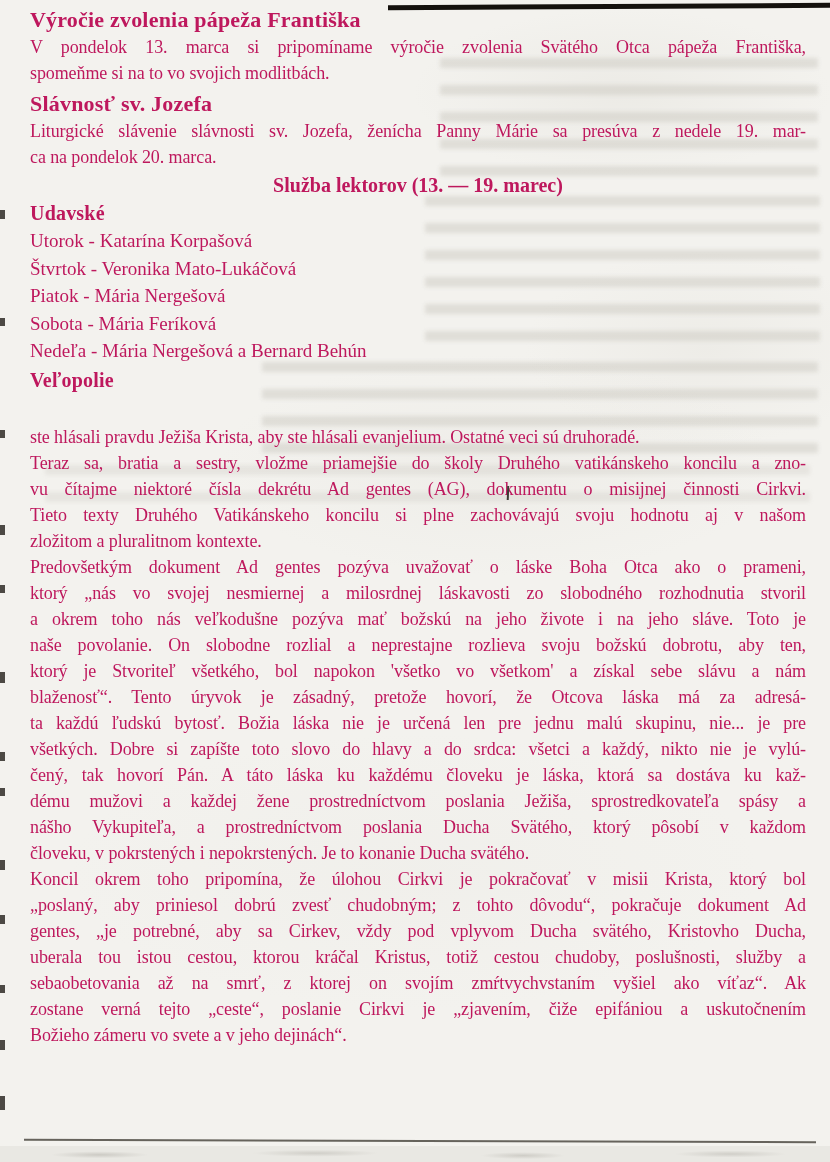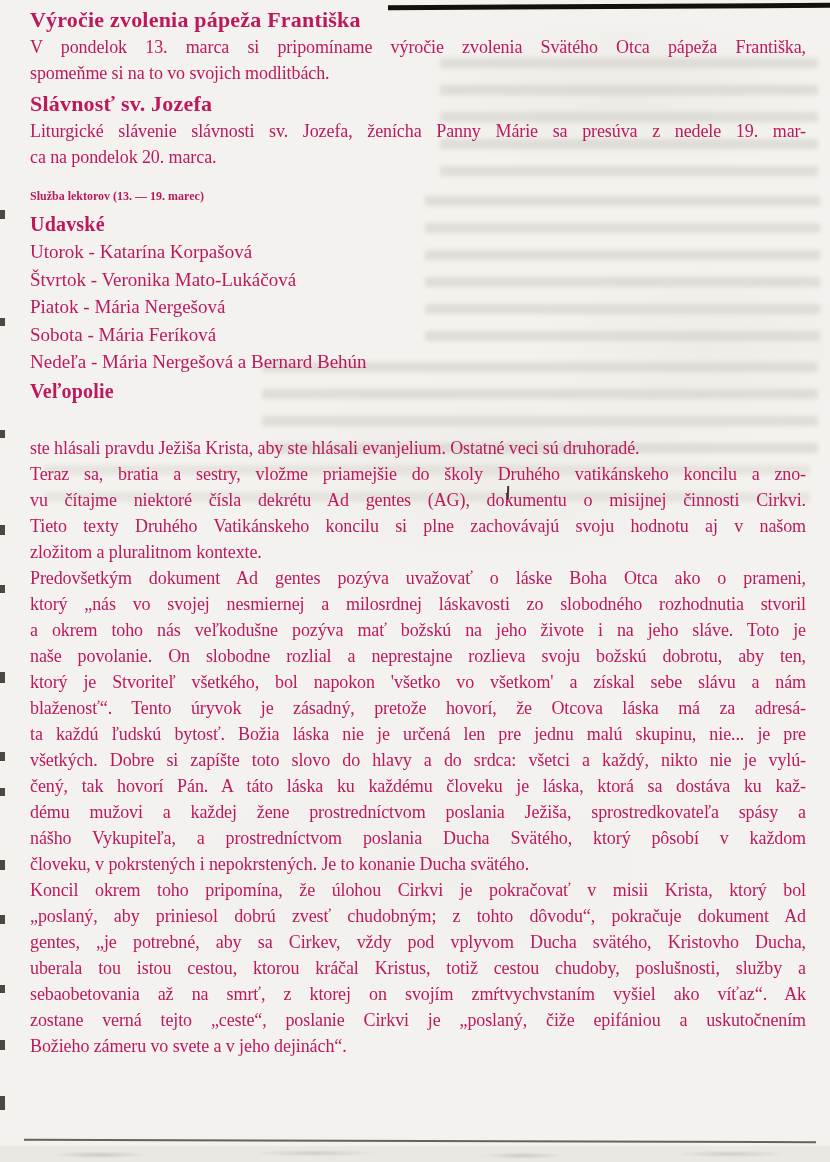--- a/index.html
+++ b/index.html
@@ -22,21 +22,21 @@
   }
   .ghost{
     position:absolute;z-index:0;filter:blur(2px);opacity:.6;
     background-image:repeating-linear-gradient(180deg, rgba(158,153,142,.38) 0 10px, rgba(0,0,0,0) 10px 27px);
   }
   .content{position:absolute;left:30px;top:6px;width:776px;z-index:2;}
   .art-title{font-size:22px;font-weight:bold;line-height:28px;letter-spacing:.2px;}
   .art-title.t2{margin-top:4px;}
   .ln{font-size:18px;line-height:26px;letter-spacing:-0.1px;}
   .ln.j{text-align:justify;text-align-last:justify;}
-  .roster-title{margin-top:13px;text-align:left;font-size:12px;font-weight:bold;line-height:26px;}
+  .roster-title{margin-top:2px;text-align:center;font-size:20px;font-weight:bold;line-height:26px;}
   .group-name{margin-top:2px;font-size:20px;font-weight:bold;line-height:27px;letter-spacing:.2px;}
   .roster .ln{font-size:19px;line-height:27.5px;letter-spacing:0;}
   .body-block{margin-top:30px;}
   .bottom-rule{
     position:absolute;left:24px;top:1140px;width:792px;height:2px;
     background:#4c4a42;transform:rotate(0.18deg);z-index:3;opacity:.85;
   }
   .scan-strip{
     position:absolute;left:0;right:0;bottom:0;height:16px;z-index:2;
     background:#e9e8e3;
@@ -108,21 +108,21 @@
         <div class="ln j">všetkých. Dobre si zapíšte toto slovo do hlavy a do srdca: všetci a každý, nikto nie je vylú-</div>
         <div class="ln j">čený, tak hovorí Pán. A táto láska ku každému človeku je láska, ktorá sa dostáva ku kaž-</div>
         <div class="ln j">dému mužovi a každej žene prostredníctvom poslania Ježiša, sprostredkovateľa spásy a</div>
         <div class="ln j">nášho Vykupiteľa, a prostredníctvom poslania Ducha Svätého, ktorý pôsobí v každom</div>
         <div class="ln">človeku, v pokrstených i nepokrstených. Je to konanie Ducha svätého.</div>
         <div class="ln j">Koncil okrem toho pripomína, že úlohou Cirkvi je pokračovať v misii Krista, ktorý bol</div>
         <div class="ln j">„poslaný, aby priniesol dobrú zvesť chudobným; z tohto dôvodu“, pokračuje dokument Ad</div>
         <div class="ln j">gentes, „je potrebné, aby sa Cirkev, vždy pod vplyvom Ducha svätého, Kristovho Ducha,</div>
         <div class="ln j">uberala tou istou cestou, ktorou kráčal Kristus, totiž cestou chudoby, poslušnosti, služby a</div>
         <div class="ln j">sebaobetovania až na smrť, z ktorej on svojím zmŕtvychvstaním vyšiel ako víťaz“. Ak</div>
-        <div class="ln j">zostane verná tejto „ceste“, poslanie Cirkvi je „poslaný, čiže epifániou a uskutočnením</div>
+        <div class="ln j">zostane verná tejto „ceste“, poslanie Cirkvi je „zjavením, čiže epifániou a uskutočnením</div>
         <div class="ln">Božieho zámeru vo svete a v jeho dejinách“.</div>
       </div>
 
   </div>
 
   <div class="stray-dash"></div>
 
   <div class="speck" style="top:210px;height:9px;"></div>
   <div class="speck" style="top:318px;height:8px;"></div>
   <div class="speck" style="top:430px;height:8px;"></div>

